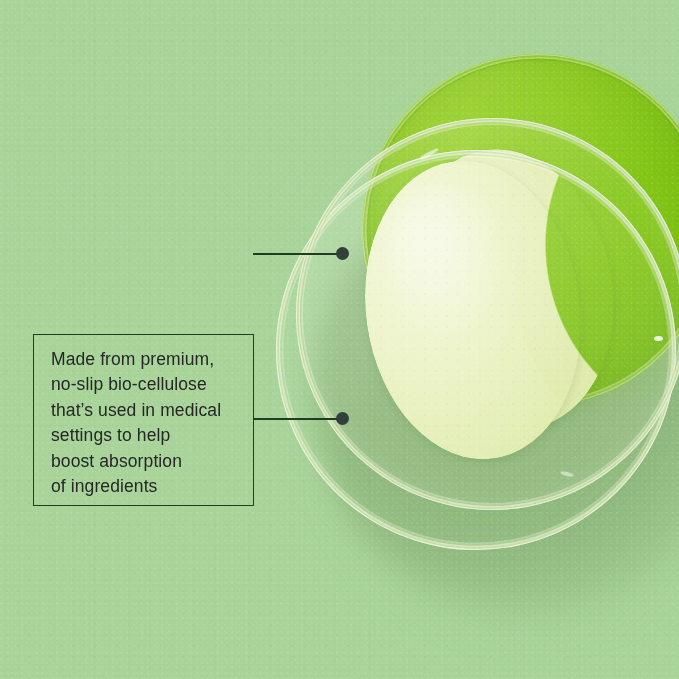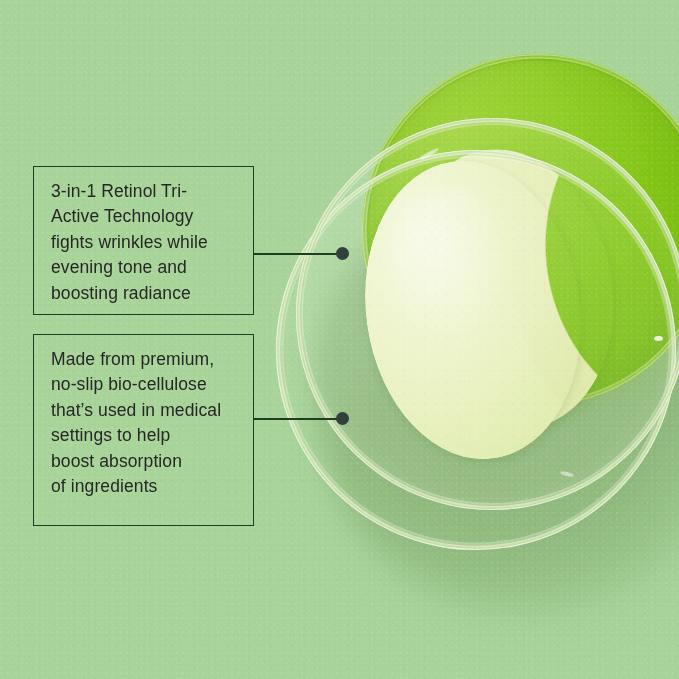--- a/index.html
+++ b/index.html
@@ -190,21 +190,21 @@
   .callout{
     position:absolute;
     border:1.6px solid #1f3d22;
     box-sizing:border-box;
     color:#262626;
     font-size:17.5px;
     line-height:25.4px;
     letter-spacing:.1px;
   }
   #callout-1{left:33px;top:166px;width:221px;height:149px;}
-  #callout-2{left:33px;top:334px;width:221px;height:192px;}
+  #callout-2{left:33px;top:334px;width:221px;height:172px;}
   .callout .body{
     position:absolute;
     left:17px;right:10px;top:12px;
     white-space:pre-line;
   }
 
   
   .leader{
     position:absolute;
     height:1.6px;
@@ -246,27 +246,20 @@
     <div class="glass-lid lower"></div>
     <div class="glass-lid"></div>
 
     <div class="speck" style="left:654px;top:336px;width:9px;height:5px;"></div>
     <div class="speck" style="left:418px;top:152px;width:22px;height:4px;transform:rotate(-28deg);opacity:.7;"></div>
     <div class="speck" style="left:560px;top:472px;width:14px;height:4px;transform:rotate(14deg);opacity:.6;"></div>
   </div>
 
   <div id="grain"></div>
 
-  <div class="callout" id="callout-1">
-    <div class="body">3-in-1 Retinol Tri-
-Active Technology
-fights wrinkles while
-evening tone and
-boosting radiance</div>
-  </div>
   <div class="leader" id="leader-1"></div>
   <div class="dot" id="dot-1"></div>
 
   <div class="callout" id="callout-2">
     <div class="body">Made from premium,
 no-slip bio-cellulose
 that’s used in medical
 settings to help
 boost absorption
 of ingredients</div>

